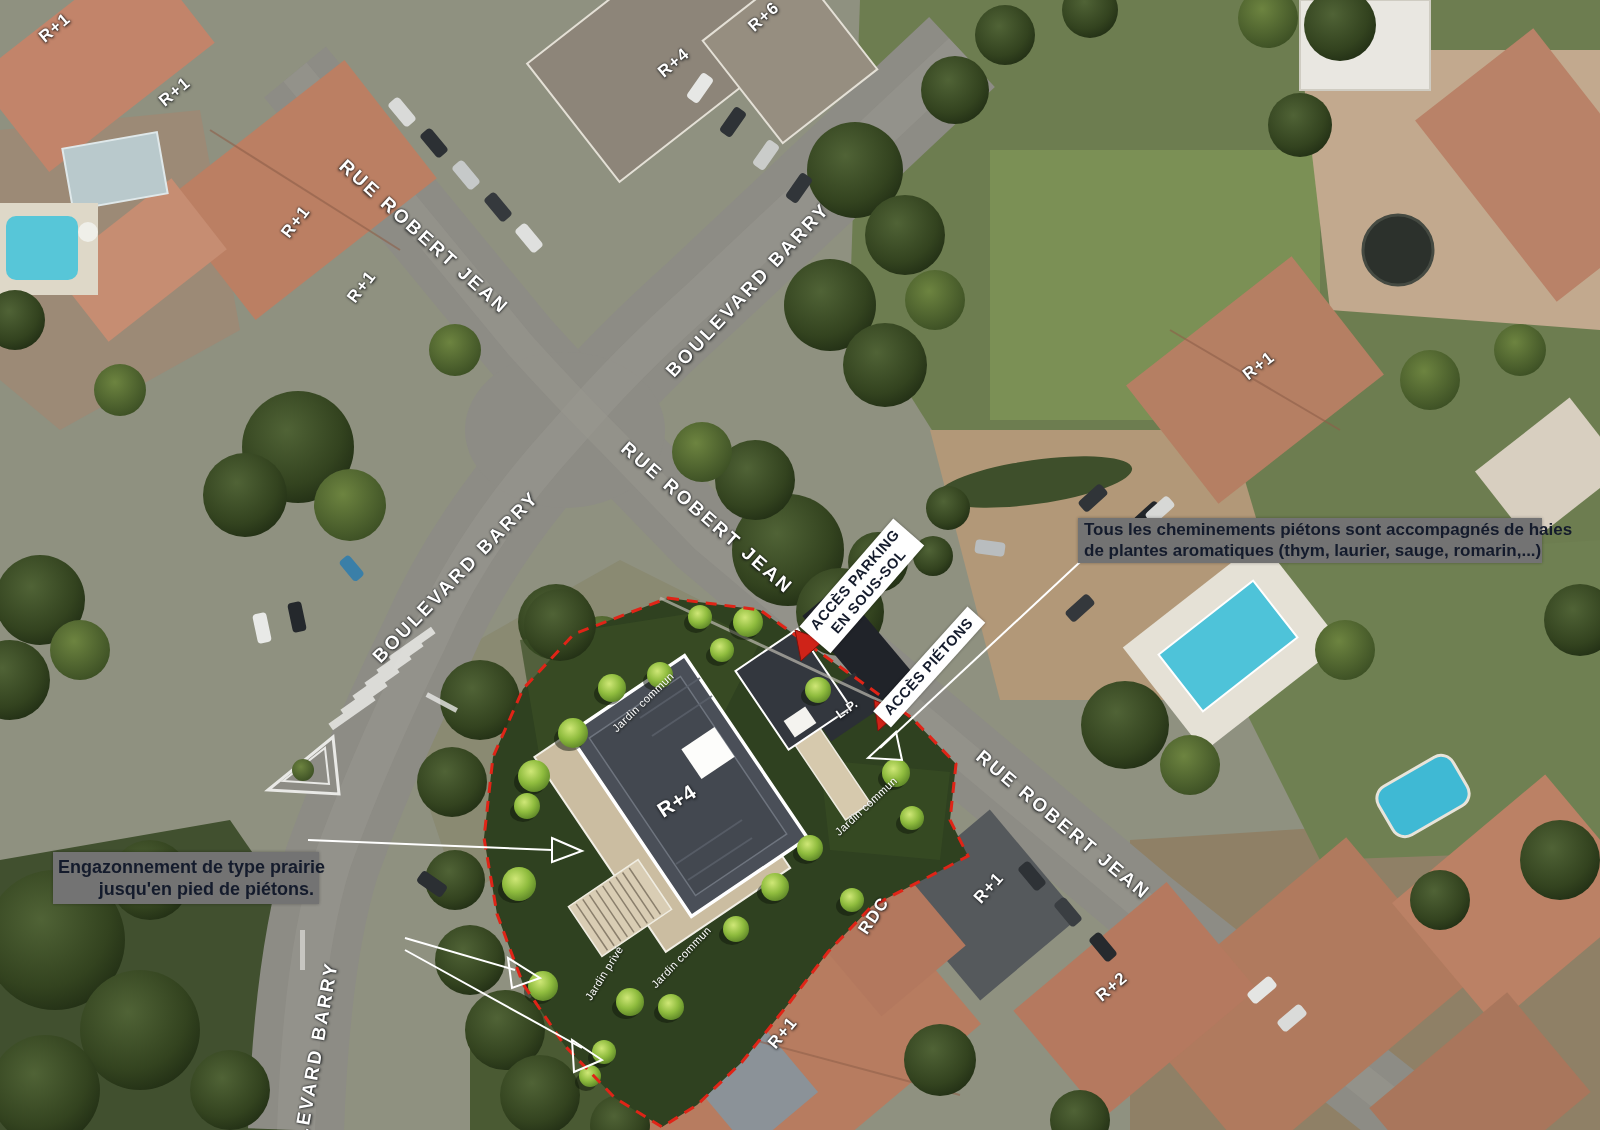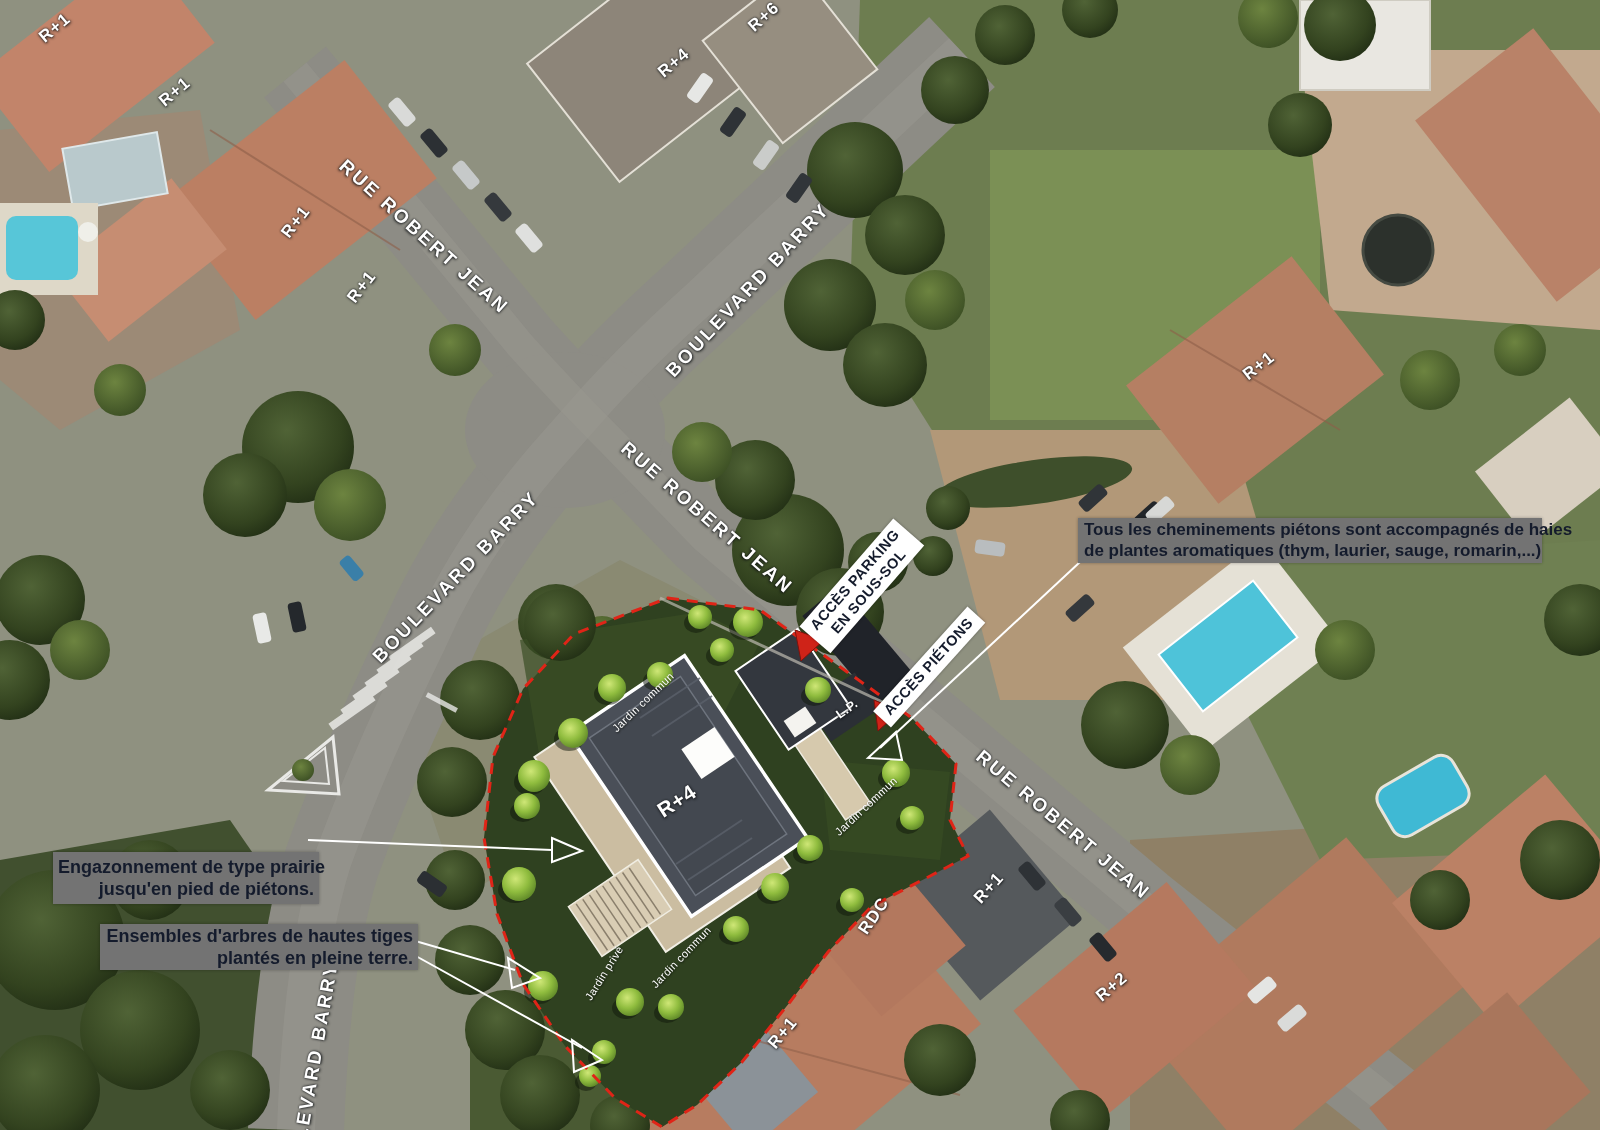--- a/index.html
+++ b/index.html
@@ -378,18 +378,14 @@
 </div>
 
 <div class="callout co-hedges">
   <div>Tous les cheminements piétons sont accompagnés de haies</div>
   <div>de plantes aromatiques (thym, laurier, sauge, romarin,...)</div>
 </div>
 <div class="callout co-grass">
   <div>Engazonnement de type prairie</div>
   <div>jusqu'en pied de piétons.</div>
 </div>
-<div class="callout co-trees">
-  <div>Ensembles d'arbres de hautes tiges</div>
-  <div>plantés en pleine terre.</div>
-</div>
 
 </div>
 
 </body></html>

